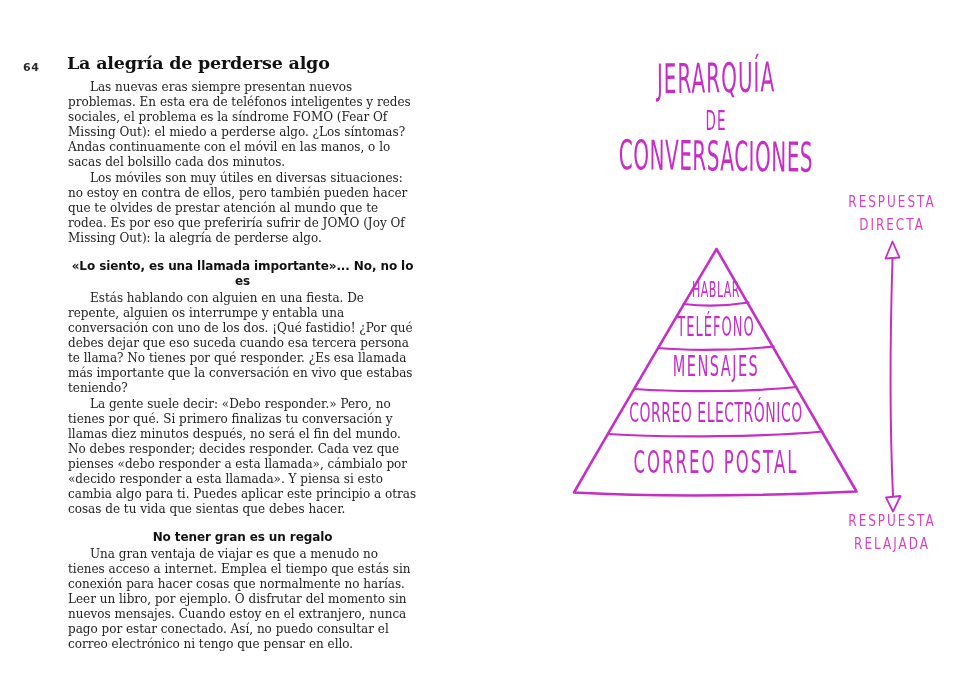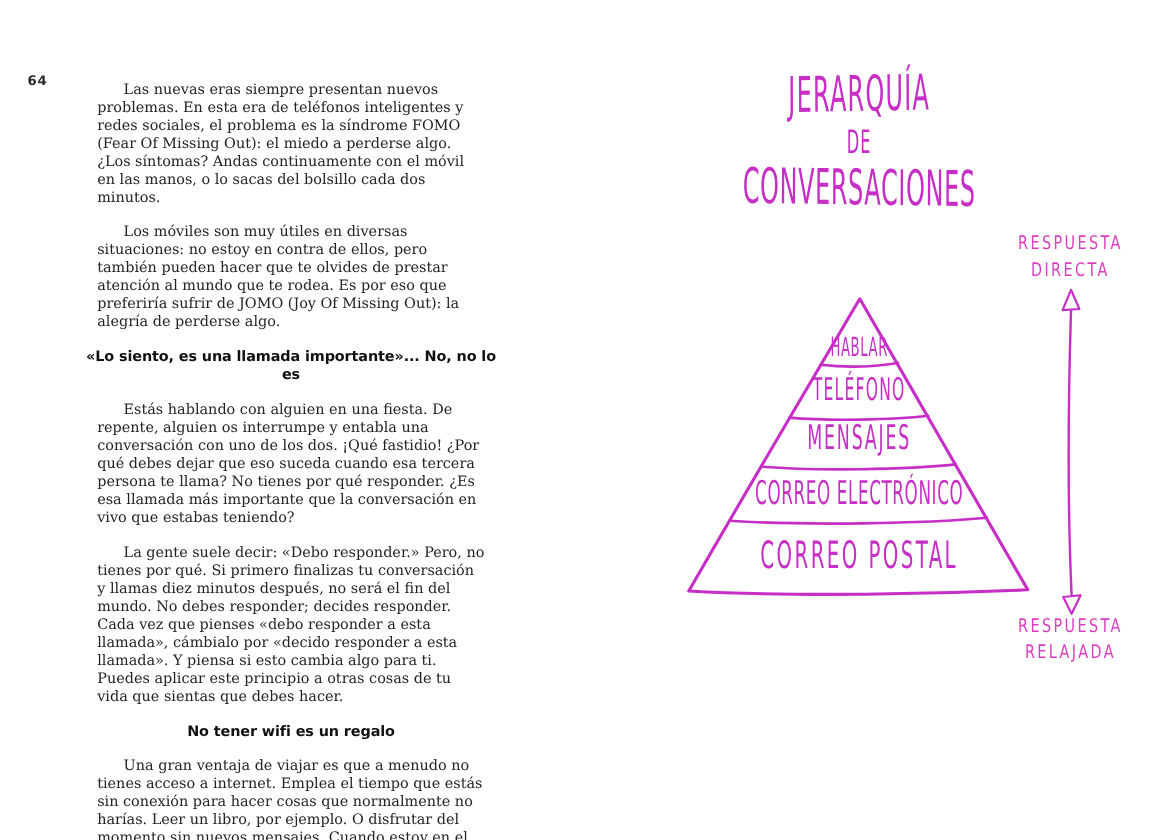--- a/index.html
+++ b/index.html
@@ -15,21 +15,21 @@
   }
   .article-col{
     position:absolute;left:67px;top:53px;width:351px;color:#212121;
   }
   .article-col h1{
     margin:0 0 7px 0;
     font:bold 17.5px/20px "DejaVu Serif",serif;
     color:#111;letter-spacing:-0.2px;
   }
   .article-col p{
-    margin:14px;
+    margin:1px;
     font:12px/15px "DejaVu Serif",serif;
     text-indent:22px;color:#222;
   }
   .article-col h2{
     margin:13px 0 2px 0;
     font:bold 12px/15px "DejaVu Sans",sans-serif;
     color:#111;letter-spacing:-0.1px;text-align:center;
   }
   
   .diagram{position:absolute;left:490px;top:0;width:490px;height:700px;}
@@ -60,29 +60,30 @@
   .axis-bottom{top:516px;}
 </style>
 </head>
 <body>
 
 <div class="spread">
 
   <div class="page-num">64</div>
 
   <div class="article-col">
+    <h1>La alegría de perderse algo</h1>
 
     <p>Las nuevas eras siempre presentan nuevos problemas. En esta era de teléfonos inteligentes y redes sociales, el problema es la síndrome FOMO (Fear Of Missing Out): el miedo a perderse algo. ¿Los síntomas? Andas continuamente con el móvil en las manos, o lo sacas del bolsillo cada dos minutos.</p>
     <p>Los móviles son muy útiles en diversas situaciones: no estoy en contra de ellos, pero también pueden hacer que te olvides de prestar atención al mundo que te rodea. Es por eso que preferiría sufrir de JOMO (Joy Of Missing Out): la alegría de perderse algo.</p>
 
     <h2>«Lo siento, es una llamada importante»... No, no lo es</h2>
     <p>Estás hablando con alguien en una fiesta. De repente, alguien os interrumpe y entabla una conversación con uno de los dos. ¡Qué fastidio! ¿Por qué debes dejar que eso suceda cuando esa tercera persona te llama? No tienes por qué responder. ¿Es esa llamada más importante que la conversación en vivo que estabas teniendo?</p>
     <p>La gente suele decir: «Debo responder.» Pero, no tienes por qué. Si primero finalizas tu conversación y llamas diez minutos después, no será el fin del mundo. No debes responder; decides responder. Cada vez que pienses «debo responder a esta llamada», cámbialo por «decido responder a esta llamada». Y piensa si esto cambia algo para ti. Puedes aplicar este principio a otras cosas de tu vida que sientas que debes hacer.</p>
 
-    <h2>No tener wifi es un regalo</h2>
+    <h2>No tener gran es un regalo</h2>
     <p>Una gran ventaja de viajar es que a menudo no tienes acceso a internet. Emplea el tiempo que estás sin conexión para hacer cosas que normalmente no harías. Leer un libro, por ejemplo. O disfrutar del momento sin nuevos mensajes. Cuando estoy en el extranjero, nunca pago por estar conectado. Así, no puedo consultar el correo electrónico ni tengo que pensar en ello.</p>
   </div>
 
   <div class="diagram">
 
     <svg width="490" height="700" viewBox="0 0 490 700">
 
       <path d="M226.5,249 C213,272 150,378 84,492.5 C175,497.5 290,495 366.5,491.5 C332,432 254,297 226.5,249 Z" style="fill:none;stroke:var(--magenta,#c62ec6);stroke-width:2.6;stroke-linejoin:round;stroke-linecap:round"></path>
 
       <path d="M193.5,304 C216,306.5 240,305.5 258.5,302.5" style="fill:none;stroke:var(--magenta,#c62ec6);stroke-width:2.2;stroke-linecap:round"></path>

